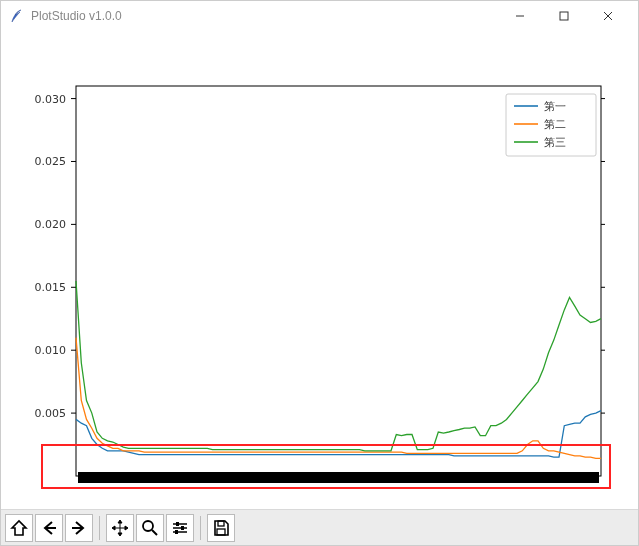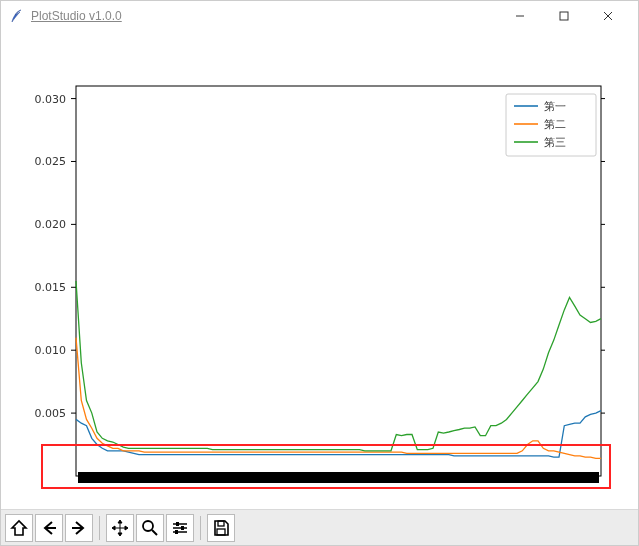--- a/index.html
+++ b/index.html
@@ -14,21 +14,20 @@
     border: 1px solid #ccc;
   }
   .titlebar {
     height: 30px;
     background: #fff;
     display: flex;
     align-items: center;
     padding: 0 8px;
     color: #888;
     position: relative;
-    text-decoration: underline;
   }
   .titlebar .app-icon {
     width: 16px; height: 16px; margin-right: 6px;
     display: inline-flex; align-items: center; justify-content: center;
   }
   .titlebar .title { flex: 1; font-size: 12px; color: #888; }
   .winbtn {
     width: 44px; height: 30px;
     display: inline-flex; align-items: center; justify-content: center;
     color: #555;

